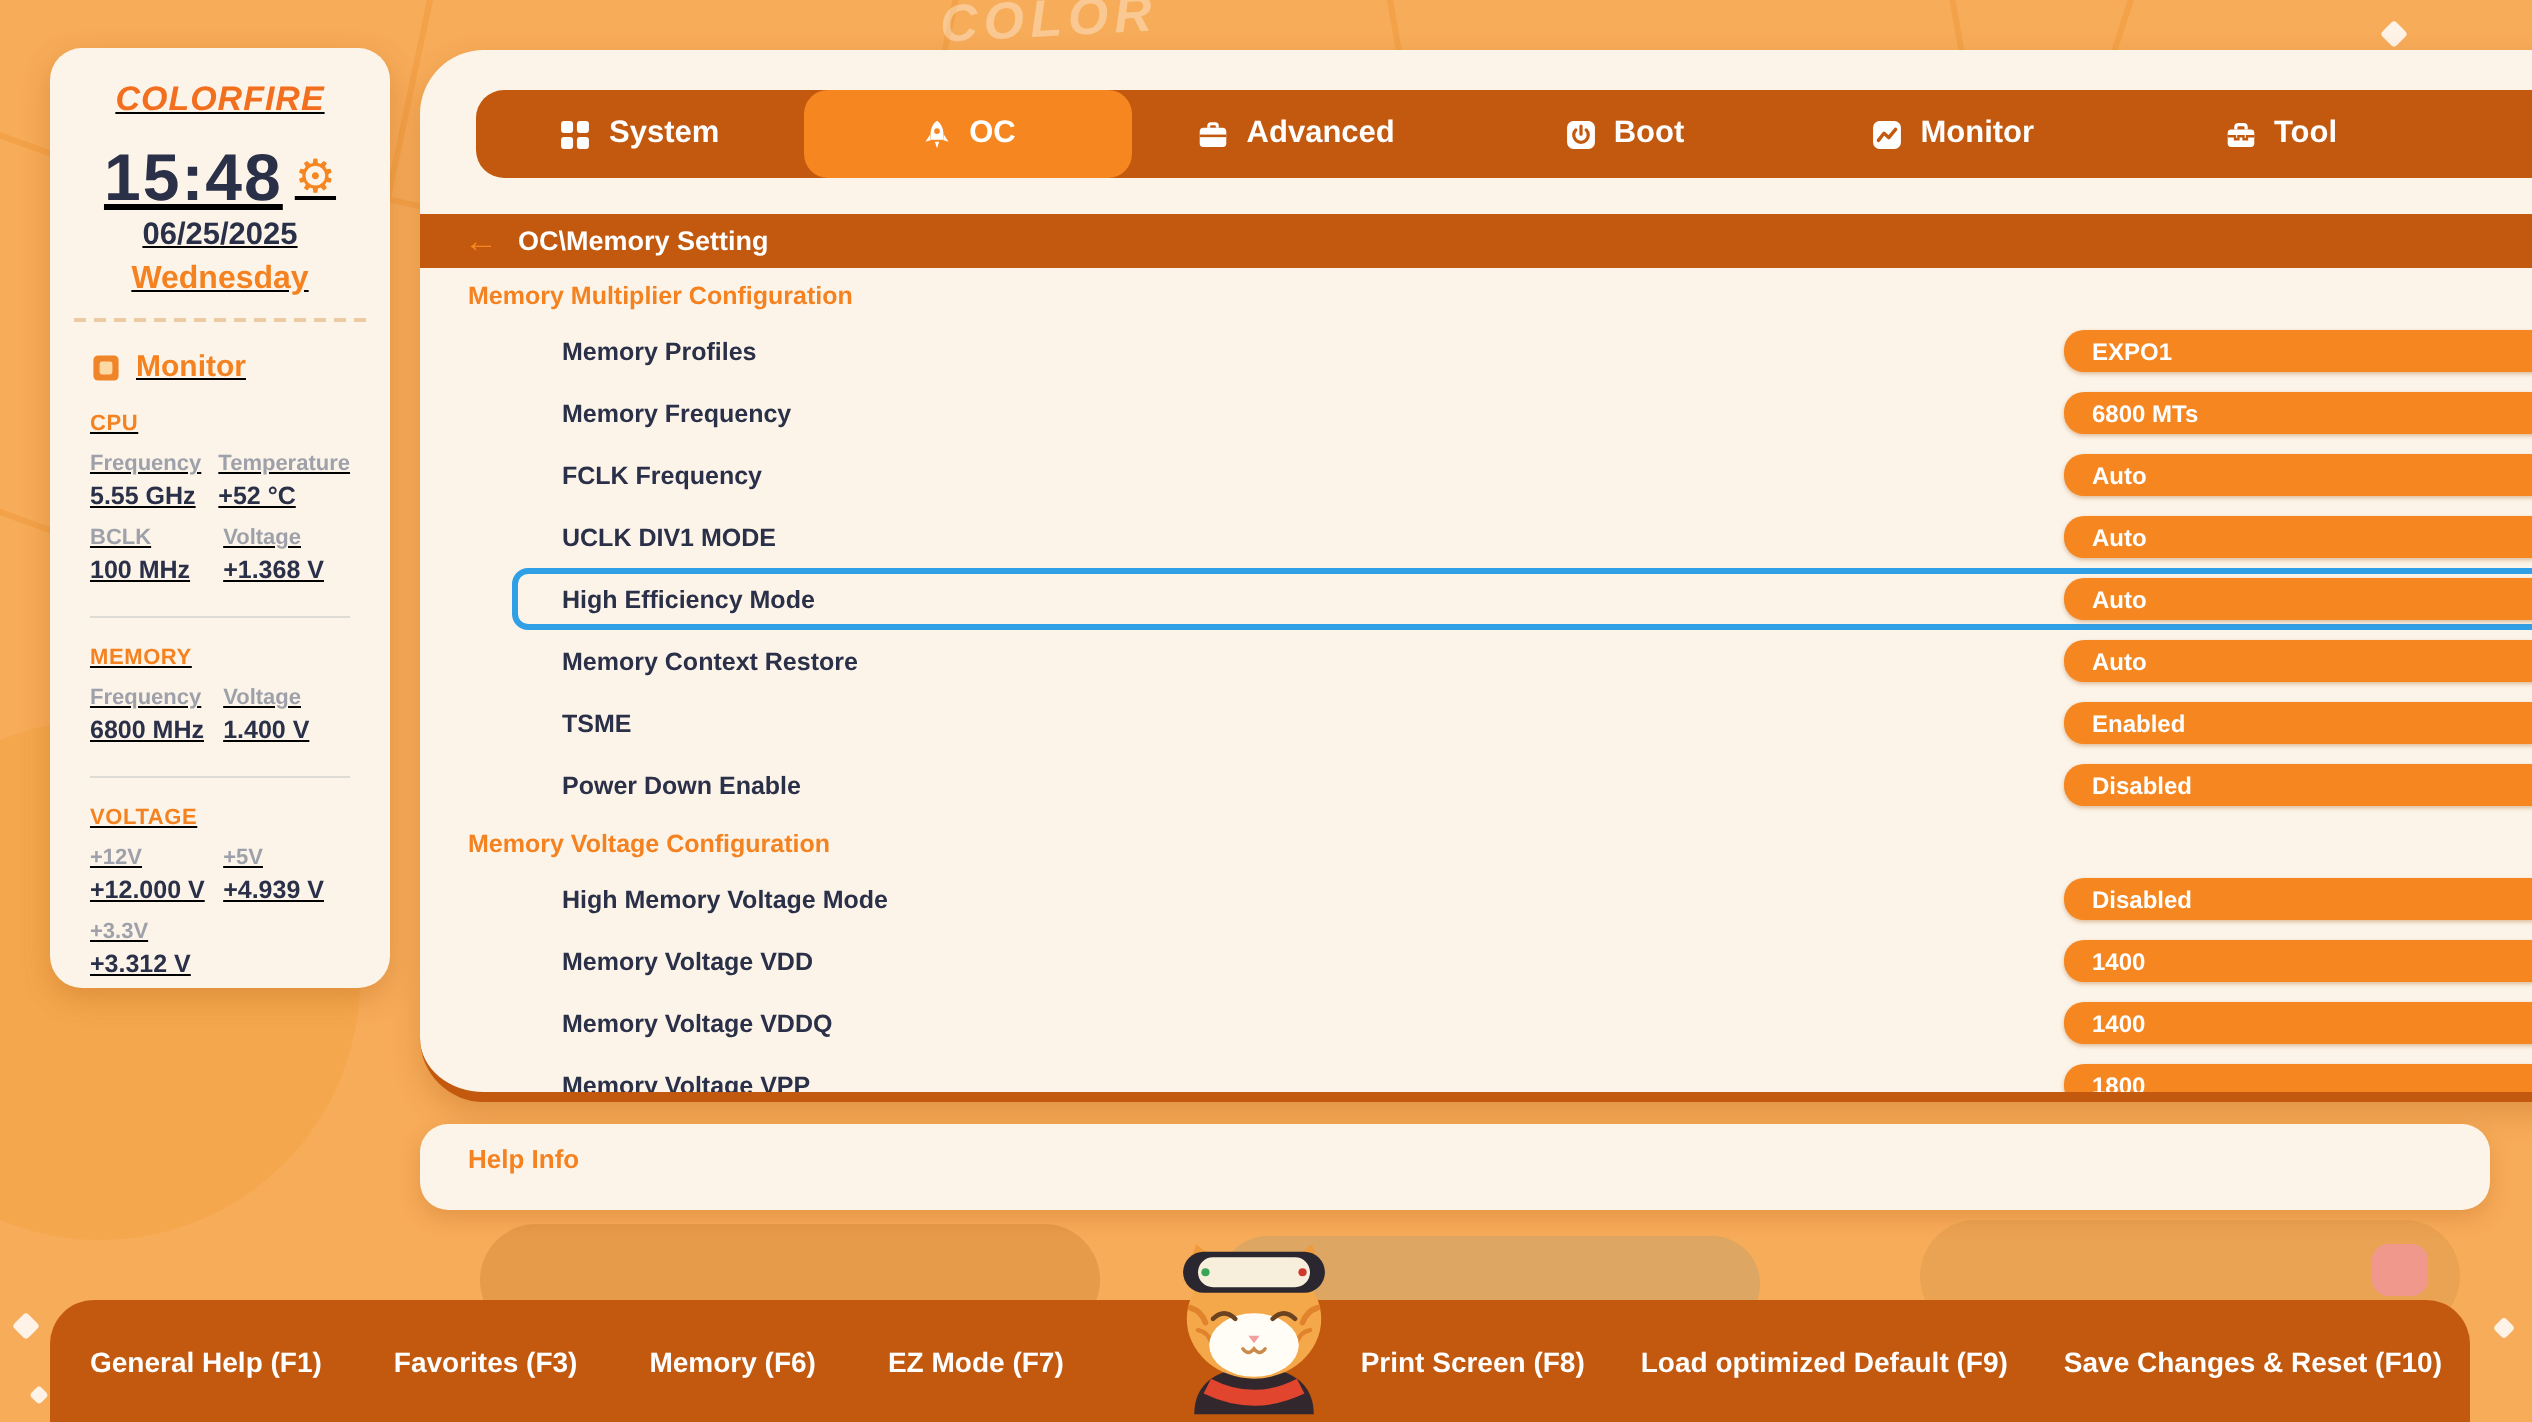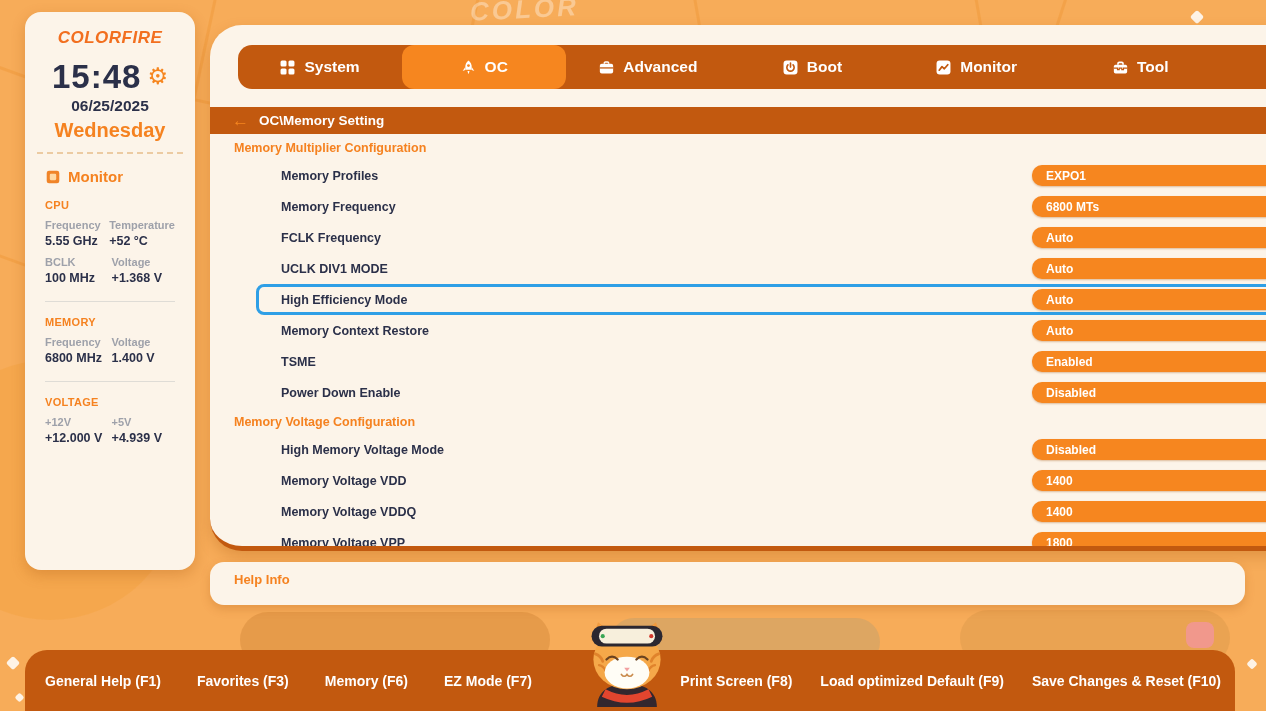--- a/index.html
+++ b/index.html
@@ -29,29 +29,29 @@
   .b4{left:1186px;top:622px;width:28px;height:26px;background:rgba(242,150,150,.85);border-radius:8px;}
   .sparkle{width:10px;height:10px;background:rgba(255,255,255,.85);transform:rotate(45deg);border-radius:2px;}
   .p1{left:1192px;top:12px;}.p2{left:1236px;top:36px;width:7px;height:7px;}
   .p3{left:8px;top:658px;}.p4{left:16px;top:694px;width:7px;height:7px;}.p5{left:1248px;top:660px;width:8px;height:8px;}
   .bg-word{
     left:470px;top:-6px;font-style:italic;font-weight:bold;font-size:26px;
     color:rgba(255,255,255,.35);letter-spacing:3px;transform:rotate(-3deg);
   }
   
   .sidebar{
-    position:absolute;left:25px;top:12px;width:170px;height:558px;background:var(--panel);
-    border-radius:16px;box-shadow:0 5px 14px rgba(170,85,15,.3);text-align:center;z-index:2;
+    position:absolute;left:25px;top:24px;width:170px;height:470px;background:var(--panel);
+    border-radius:16px;box-shadow:0 5px 14px rgba(170,85,15,.3);text-align:center;z-index:2;text-decoration:underline;
   }
   .logo{margin-top:16px;font-style:italic;font-weight:bold;font-size:17px;letter-spacing:.5px;color:#F26F1F;}
   .time-row{margin-top:12px;display:flex;align-items:center;justify-content:center;gap:6px;}
   .time{font-size:33px;font-weight:bold;color:var(--text-dark);letter-spacing:1px;line-height:1;}
   .gear{font-size:23px;color:var(--accent);line-height:1;}
   .date{font-size:15.5px;font-weight:bold;color:var(--text-dark);margin-top:4px;}
-  .weekday{font-size:20px;font-weight:bold;color:var(--orange-text);margin-top:4px;}
+  .weekday{font-size:16px;font-weight:bold;color:var(--orange-text);margin-top:4px;}
   .dashed{border:none;border-top:2px dashed #ECCBA2;margin:10px 12px 0;}
   .mon-head{display:flex;align-items:center;gap:7px;margin:14px 0 0 20px;font-size:15px;font-weight:bold;color:var(--orange-text);}
   .mon-head svg{width:16px;height:16px;display:block;}
   #sb-sections{padding:0 20px;text-align:left;}
   .sb-title{margin-top:14px;font-size:11px;font-weight:bold;color:var(--orange-text);letter-spacing:.3px;}
   .sb-grid{display:grid;grid-template-columns:1.05fr 1fr;margin-top:8px;column-gap:0;}
   .sb-label{font-size:11px;color:var(--text-gray);font-weight:bold;}
   .sb-value{font-size:12.5px;color:var(--text-dark);font-weight:bold;margin-top:3px;}
   .sb-sep{border-top:1.5px solid #DFDCD6;margin-top:16px;}
   
@@ -166,20 +166,26 @@
       <div class="sb-sep"></div>
       <div class="sb-title">VOLTAGE</div>
       <div class="sb-grid">
         <div class="sb-cell">
           <div class="sb-label">+12V</div>
           <div class="sb-value">+12.000 V</div>
         </div>
         <div class="sb-cell">
           <div class="sb-label">+5V</div>
           <div class="sb-value">+4.939 V</div>
+        </div>
+      </div>
+      <div class="sb-grid">
+        <div class="sb-cell">
+          <div class="sb-label">+3.3V</div>
+          <div class="sb-value">+3.312 V</div>
         </div>
       </div>
     </div>
 </aside>
 
 <main class="panel" style="position:absolute;">
   <nav class="tabs" id="nav">
       <div class="tab">
         <span class="tab-icon">
           <svg viewBox="0 0 14 14">

